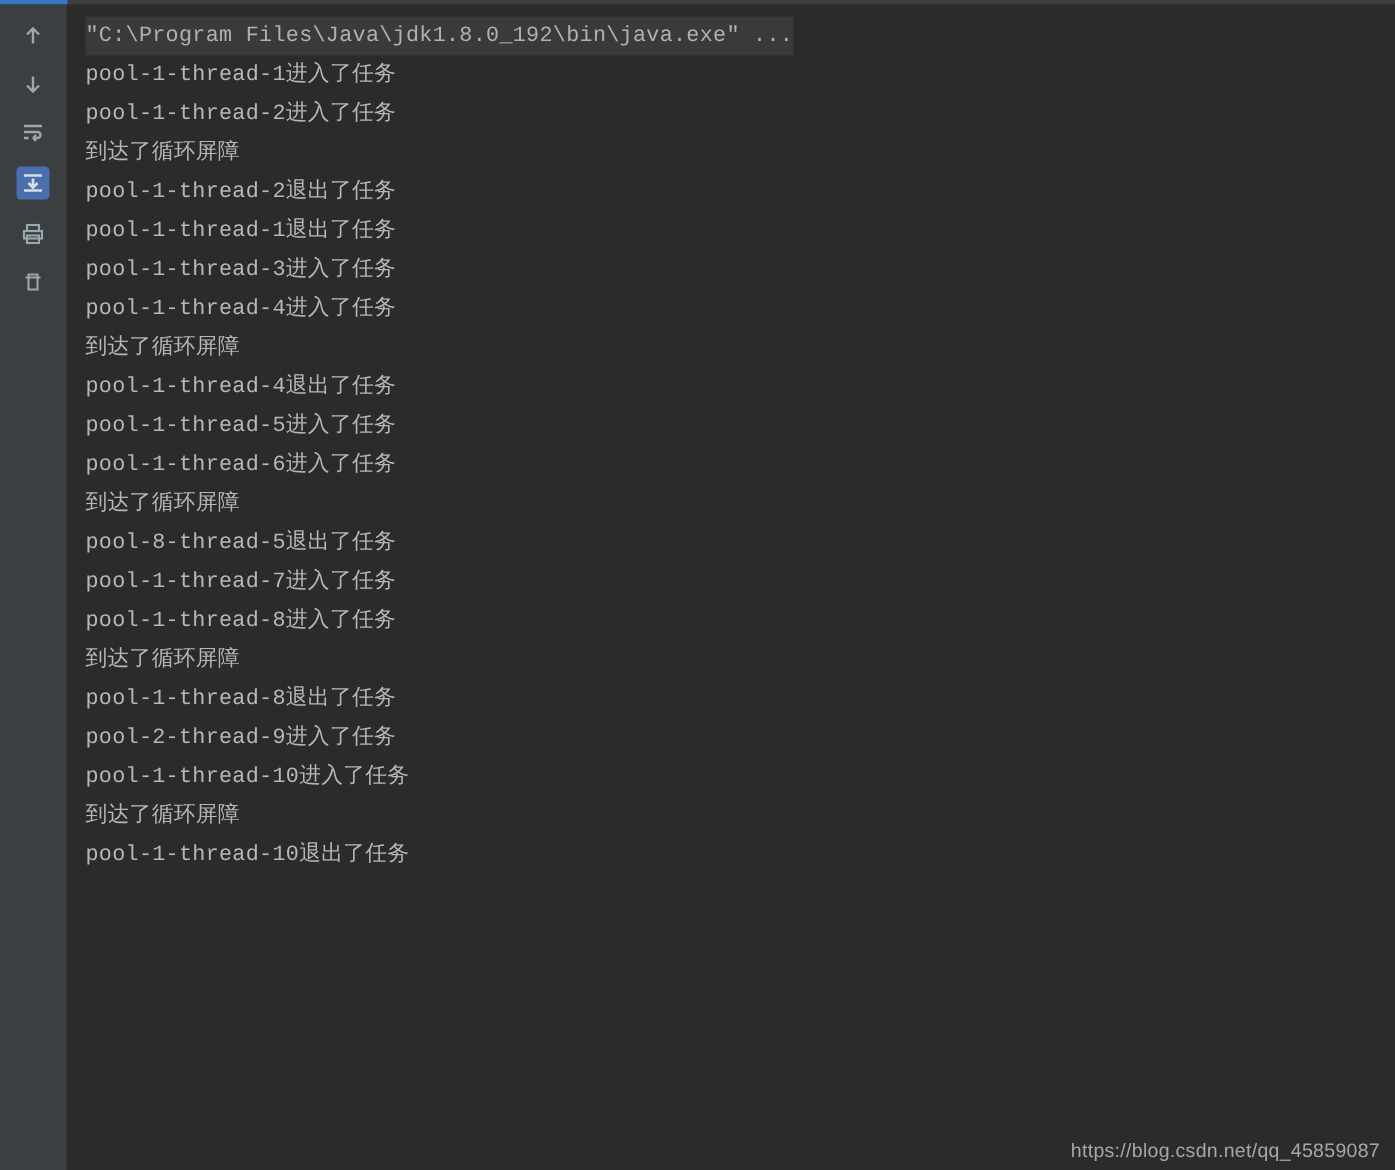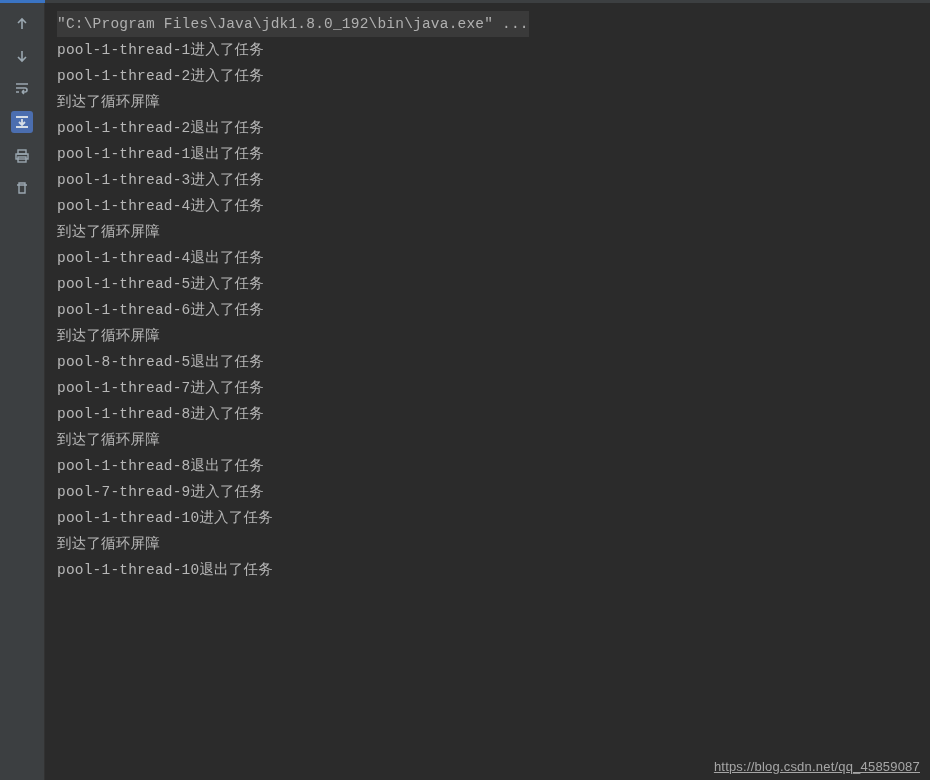--- a/index.html
+++ b/index.html
@@ -67,21 +67,20 @@
   }
   .blank { height: 26px; }
   .watermark {
     position: absolute;
     right: 10px; bottom: 6px;
     color: #cfcfcf;
     font-family: Arial, sans-serif;
     font-size: 13px;
     opacity: 0.75;
     letter-spacing: 0.2px;
-    text-decoration: underline;
   }
 </style>
 </head>
 <body>
 
 <div class="topbar"></div>
 <div class="highlight-strip"></div>
 
 <div class="gutter">
   <div class="ico" title="arrow-up">
@@ -131,21 +130,21 @@
       <div class="console-line">到达了循环屏障</div>
       <div class="console-line">pool-1-thread-4退出了任务</div>
       <div class="console-line">pool-1-thread-5进入了任务</div>
       <div class="console-line">pool-1-thread-6进入了任务</div>
       <div class="console-line">到达了循环屏障</div>
       <div class="console-line">pool-8-thread-5退出了任务</div>
       <div class="console-line">pool-1-thread-7进入了任务</div>
       <div class="console-line">pool-1-thread-8进入了任务</div>
       <div class="console-line">到达了循环屏障</div>
       <div class="console-line">pool-1-thread-8退出了任务</div>
-      <div class="console-line">pool-7-thread-9进入了任务</div>
+      <div class="console-line">pool-2-thread-9进入了任务</div>
       <div class="console-line">pool-1-thread-10进入了任务</div>
       <div class="console-line">到达了循环屏障</div>
       <div class="console-line">pool-1-thread-10退出了任务</div>
     </div>
   <div class="blank"></div>
 </div>
 
 <div class="watermark">https://blog.csdn.net/qq_45859087</div>
 
 </body></html>

